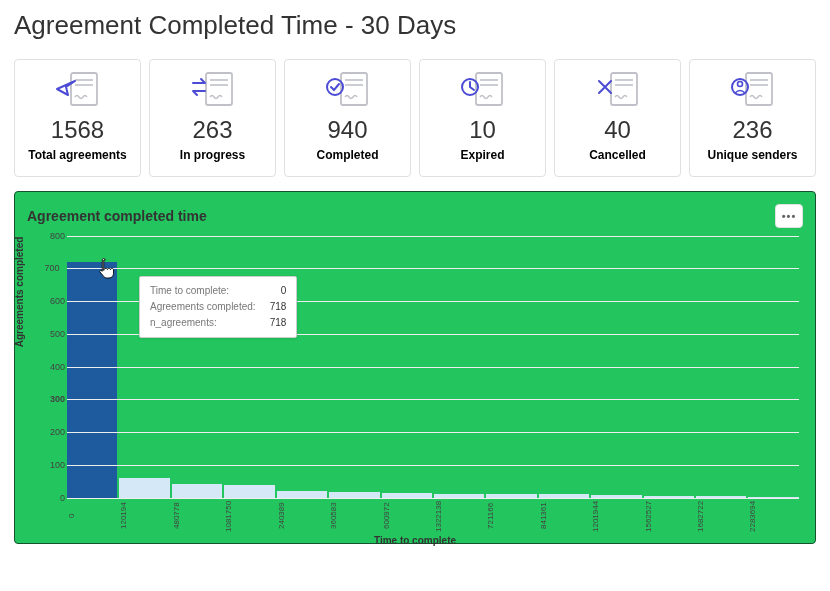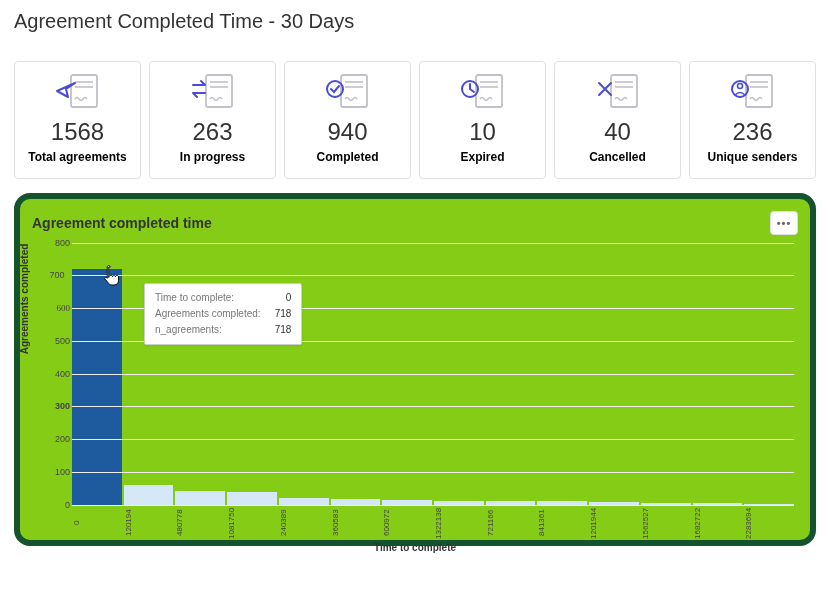--- a/index.html
+++ b/index.html
@@ -6,24 +6,24 @@
   body {
     font-family: -apple-system, BlinkMacSystemFont, "Segoe UI", Arial, sans-serif;
     background: #fff;
     color: #333;
     width: 830px;
     height: 591px;
     padding: 10px 14px;
     position: relative;
   }
   .page-title {
-    font-size: 20px;
+    font-size: 26px;
     font-weight: 400;
     color: #333;
-    margin-bottom: 28px;
+    margin-bottom: 18px;
   }
   .cards {
     display: grid;
     grid-template-columns: repeat(6, 1fr);
     gap: 8px;
     margin-bottom: 14px;
   }
   .card {
     border: 1px solid #e0e0e0;
     border-radius: 4px;
@@ -45,24 +45,24 @@
     color: #333;
     margin-bottom: 4px;
   }
   .card-label {
     font-size: 12px;
     color: #000000;
     line-height: 1.3;
     font-weight: bold;
   }
   .chart-panel {
-    border: 6px solid #14532d;
-    border-radius: 16px;
+    border: 1px solid #14532d;
+    border-radius: 4px;
     padding: 12px;
-    background: #84cc16;
+    background: #22c55e;
     position: relative;
     height: 353px;
   }
   .chart-header {
     display: flex;
     justify-content: space-between;
     align-items: center;
     margin-bottom: 8px;
   }
   .chart-title {
@@ -302,21 +302,21 @@
   <div class="chart-body">
     <div class="y-label">Agreements completed</div>
     <div class="plot-wrap" id="plot-wrap">
       <div class="y-ticks" id="y-ticks">
           <div class="y-tick" style="top: 100%;">0</div>
           <div class="y-tick" style="top: 87.5%;">100</div>
           <div class="y-tick" style="top: 75%;">200</div>
           <div class="y-tick" style="top: 62.5%; font-weight: bold;">300</div>
           <div class="y-tick" style="top: 50%;">400</div>
           <div class="y-tick" style="top: 37.5%;">500</div>
-          <div class="y-tick" style="top: 25%; font-family: Liberation Serif, serif;">600</div>
+          <div class="y-tick" style="top: 25%;">600</div>
           <div class="y-tick" style="top: 12.5%; text-align: center;">700</div>
           <div class="y-tick" style="top: 0%;">800</div>
         </div>
       <div class="bars" id="bars">
           <div class="bar-slot">
             <div class="bar hot" style="height: 89.75%;"></div>
           </div>
           <div class="bar-slot">
             <div class="bar" style="height: 7.5%;"></div>
           </div>

